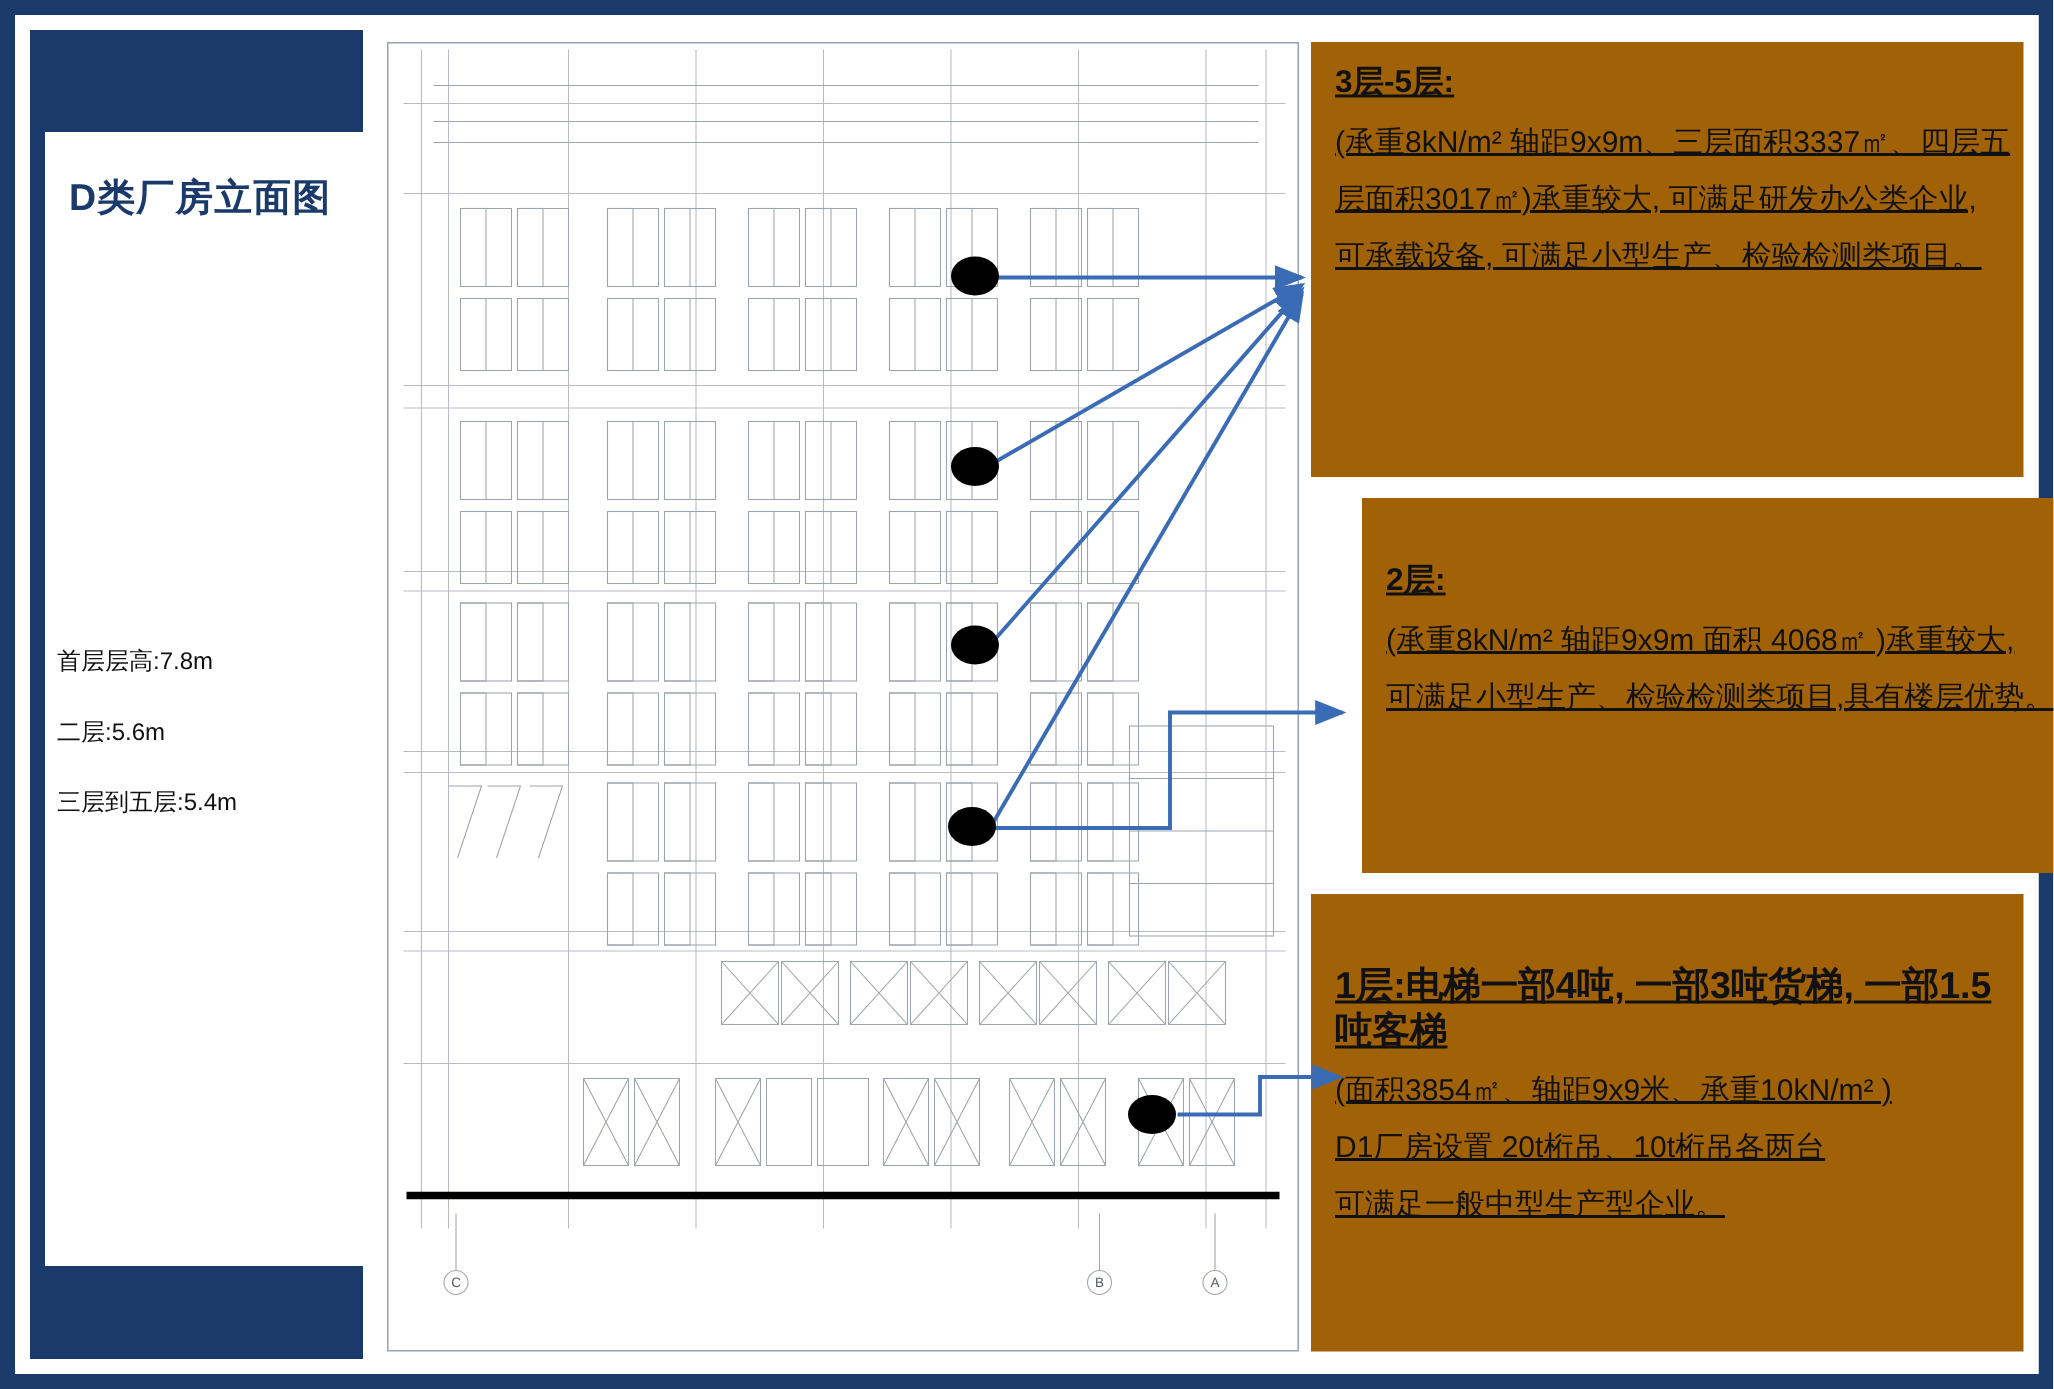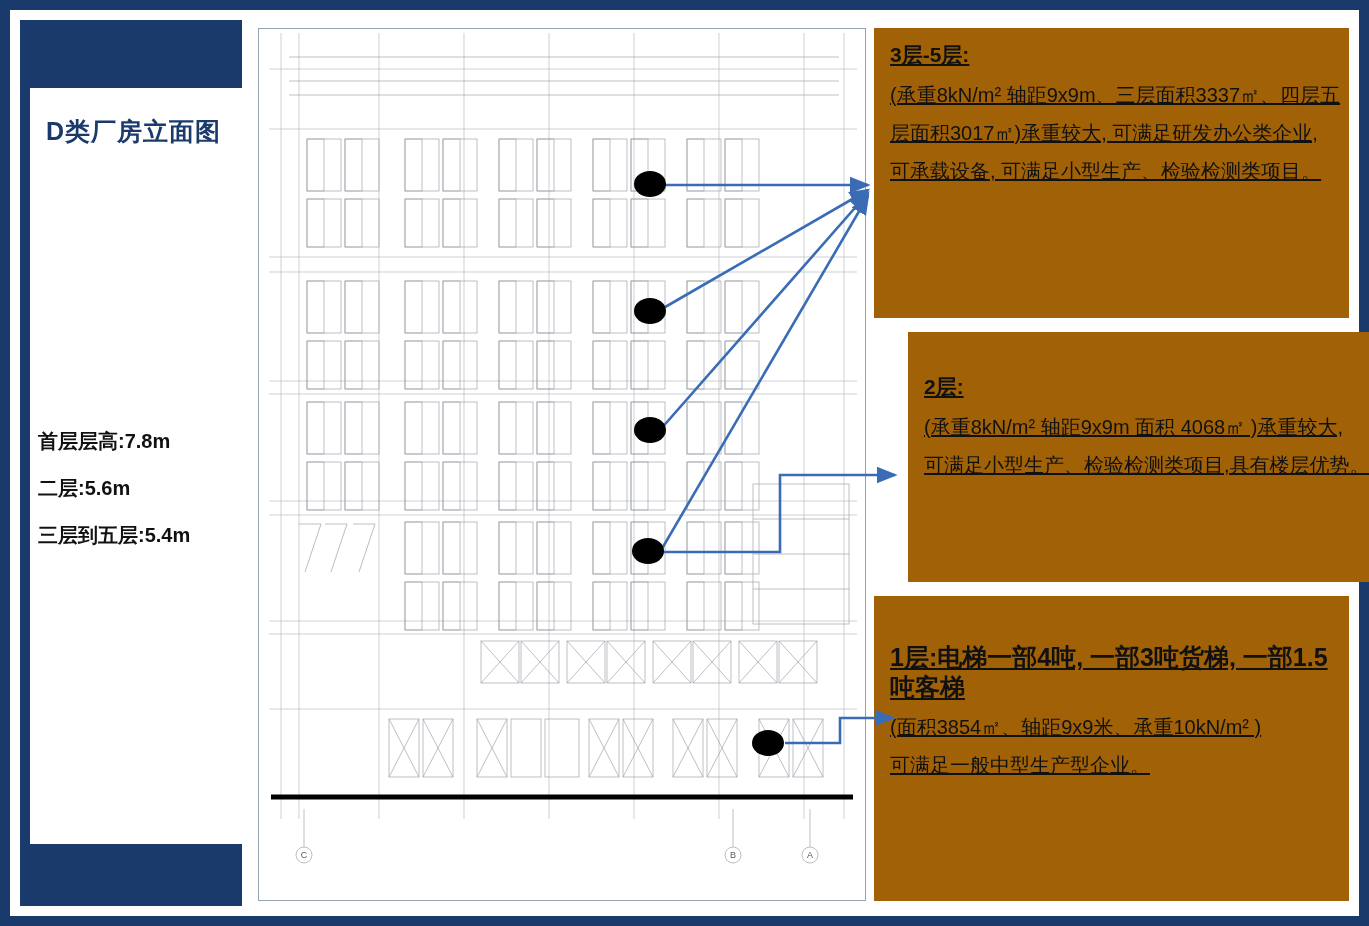--- a/index.html
+++ b/index.html
@@ -63,22 +63,22 @@
     position: absolute;
     left: 30px; top: 174px;
     width: 212px; height: 670px;
     background: #ffffff;
   }
   .heights {
     position: absolute;
     left: 38px; top: 418px;
     width: 210px;
     color: #111111;
-    font-size: 20px;
-    font-weight: bold;
+    font-size: 16px;
+    font-weight: normal;
     line-height: 47px;
   }
   .heights div { white-space: nowrap; }
 
   
   .drawing {
     position: absolute;
     left: 258px; top: 28px;
     width: 608px; height: 873px;
     background: #ffffff;
@@ -421,20 +421,21 @@
 
   <div class="callout" id="callout-2">
     <div class="c-head" style="margin-top:28px;">2层:</div>
     <div class="c-line">(承重8kN/m² 轴距9x9m 面积 4068㎡ )承重较大,</div>
     <div class="c-line">可满足小型生产、检验检测类项目,具有楼层优势。</div>
   </div>
 
   <div class="callout" id="callout-3">
     <div class="c-head small" style="margin-top:34px;">1层:电梯一部4吨, 一部3吨货梯, 一部1.5吨客梯</div>
     <div class="c-line">(面积3854㎡、轴距9x9米、承重10kN/m² )</div>
+    <div class="c-line">D1厂房设置 20t桁吊、10t桁吊各两台</div>
     <div class="c-line">可满足一般中型生产型企业。</div>
   </div>
 
   <svg class="overlay" xmlns="http://www.w3.org/2000/svg">
     <defs>
       <marker id="arrow" markerWidth="9" markerHeight="9" refX="7" refY="3.2" orient="auto">
         <path d="M0,0 L8,3.2 L0,6.4 z" fill="#3a6bb5"></path>
       </marker>
     </defs>
     <g stroke="#3a6bb5" stroke-width="2.6" fill="none">

